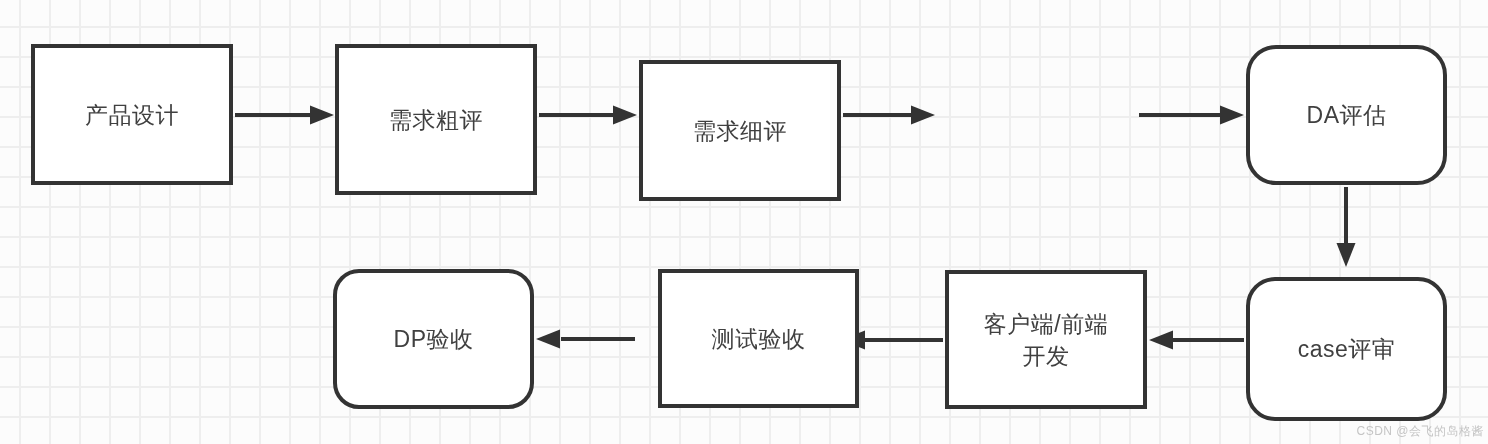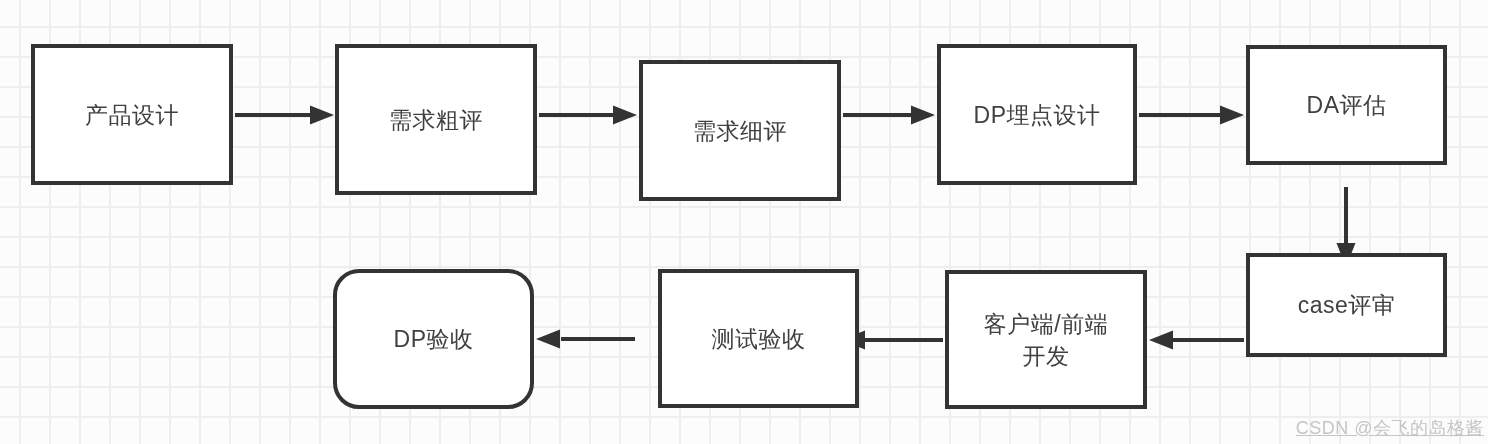--- a/index.html
+++ b/index.html
@@ -47,25 +47,24 @@
     stroke-width: 4;
   }
   .arrows polygon {
     fill: #333333;
     stroke: none;
   }
   .watermark {
     position: absolute;
     right: 4px;
     bottom: 4px;
-    font-size: 18px;
+    font-size: 12px;
     color: #c5c5c5;
     letter-spacing: 0.5px;
     user-select: none;
-    text-decoration: underline;
   }
 </style>
 </head>
 <body>
 
 <div class="canvas">
 
   <svg class="arrows" viewBox="0 0 1488 444">
     <g>
       <line x1="235" y1="115" x2="312" y2="115"></line>
@@ -106,29 +105,26 @@
   </div>
 
   <div class="node" style="left:335px; top:44px; width:202px; height:151px;">
     <span>需求粗评</span>
   </div>
 
   <div class="node" style="left:639px; top:60px; width:202px; height:141px;">
     <span>需求细评</span>
   </div>
 
-  <div class="node" style="left:937px; top:44px; width:200px; height:141px;">
-    <span>DP埋点设计</span>
-  </div>
 
-  <div class="node" style="left:1246px; top:45px; width:201px; height:120px;">
+  <div class="node" style="left:1246px; top:45px; width:201px; height:140px;border-radius:30px;">
     <span>DA评估</span>
   </div>
 
-  <div class="node" style="left:1246px; top:253px; width:201px; height:104px;">
+  <div class="node" style="left:1246px; top:277px; width:201px; height:144px;border-radius:29px;">
     <span>case评审</span>
   </div>
 
   <div class="node" style="left:945px; top:270px; width:202px; height:139px;">
     <span>客户端/前端</span>
     <span>开发</span>
   </div>
 
   <div class="node" style="left:658px; top:269px; width:201px; height:139px;">
     <span>测试验收</span>

